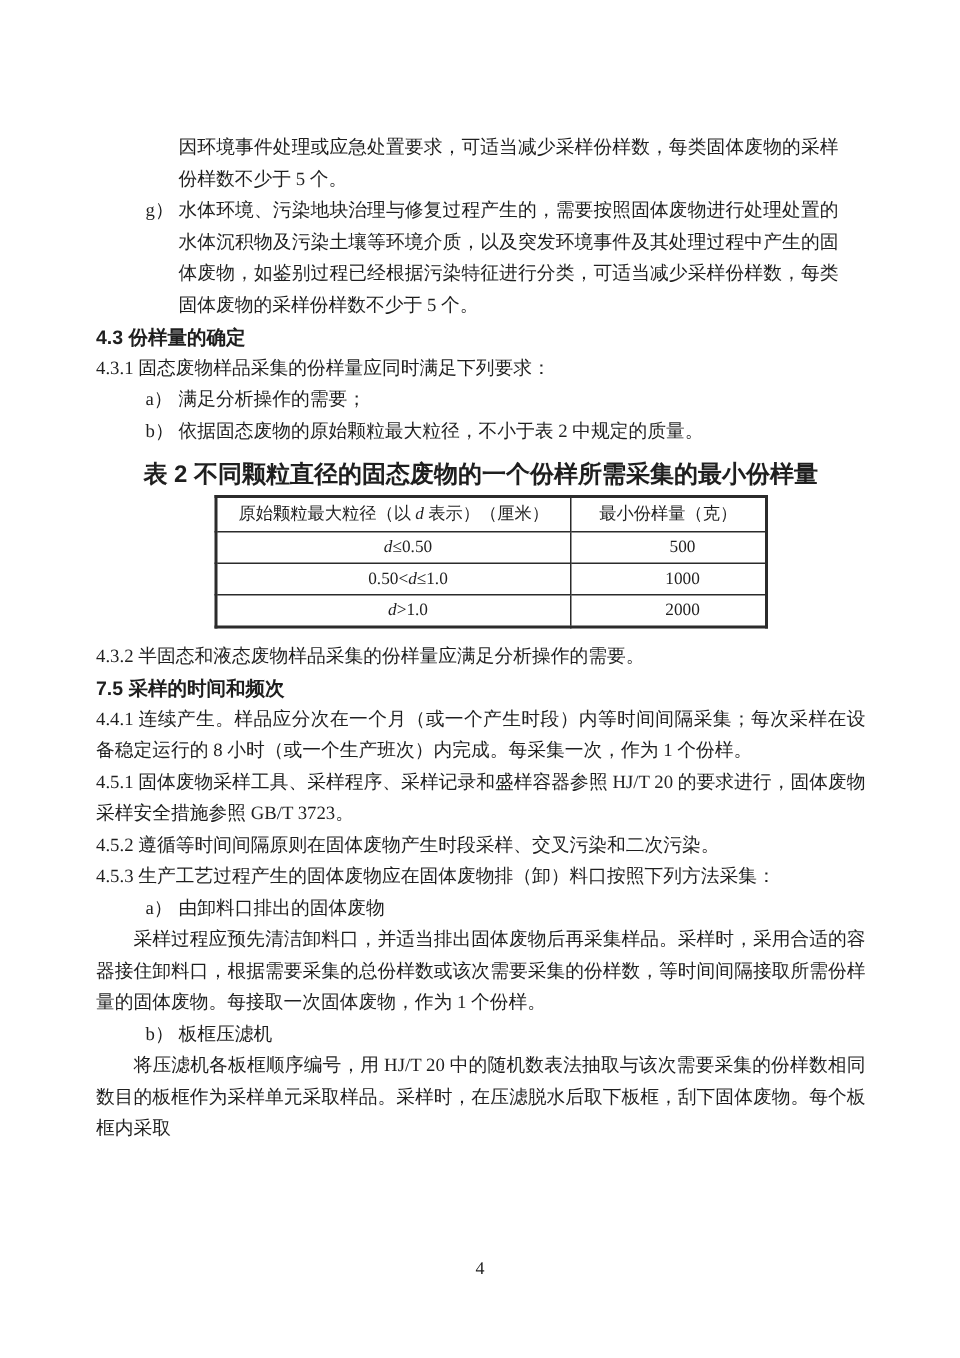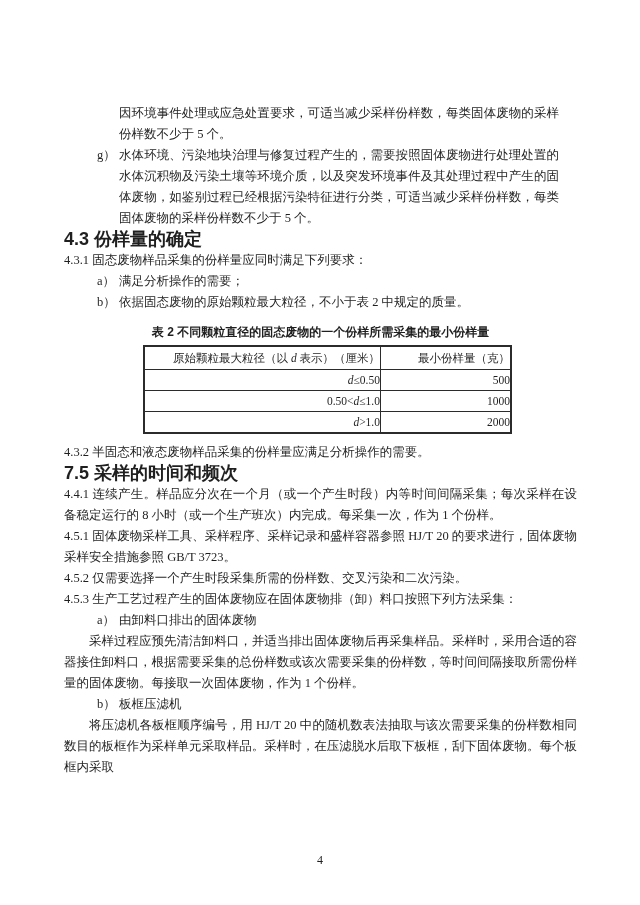--- a/index.html
+++ b/index.html
@@ -3,52 +3,52 @@
 <meta charset="utf-8">
 <style>
   html,body{margin:0;padding:0;}
   body{
     width:640px;height:905px;
     background:#ffffff;
     overflow:hidden;
     font-family:"Liberation Serif","DejaVu Serif",serif;
   }
   .page{
-    position:absolute;left:0;top:15px;width:640px;height:747px;
+    position:absolute;left:0;top:0;width:640px;height:747px;
     background:#ffffff;color:#1f1f1f;
     font-size:12.5px;line-height:21px;
   }
   .body-col{
     position:absolute;left:64px;top:88px;width:513px;
     text-align:justify;
   }
   p{margin:0;}
   .cont{margin-left:55px;padding-right:18px;}
   .li{position:relative;padding-left:55px;padding-right:18px;}
   .li .marker{position:absolute;left:33px;top:0;}
   .h{
     font-family:"Liberation Sans","DejaVu Sans",sans-serif;
-    font-weight:bold;font-size:18px;line-height:21px;margin:0;
+    font-weight:bold;font-size:13px;line-height:21px;margin:0;
     text-align:left;
   }
   .ind{text-indent:25px;}
   .caption{
     margin:10px 0 4px 0;text-align:center;
     font-family:"Liberation Sans","DejaVu Sans",sans-serif;
-    font-weight:bold;font-size:12px;line-height:18px;
+    font-weight:bold;font-size:16px;line-height:18px;
   }
   table.tbl{
     border-collapse:collapse;
     margin:0 0 8px 79px;
     border:2px solid #2b2b2b;
     font-size:11.5px;line-height:14px;
   }
   .tbl th,.tbl td{
     border:1px solid #2b2b2b;
-    text-align:right;vertical-align:middle;
+    text-align:center;vertical-align:middle;
     font-weight:normal;padding:0;
   }
   .tbl th{height:22px;}
   .tbl td{height:20px;padding-left:19px;}
   .col-size{width:235px;}
   .col-mass{width:129px;}
   .mvar{font-style:italic;font-family:"Liberation Serif","DejaVu Serif",serif;}
   .pageno{
     position:absolute;top:838px;left:0;width:640px;
     text-align:center;font-size:12px;line-height:14px;
@@ -101,21 +101,21 @@
           <td><span></span><span class="mvar">d</span><span>&gt;1.0</span></td>
           <td>2000</td>
         </tr>
       </tbody>
     </table>
 
     <p>4.3.2 半固态和液态废物样品采集的份样量应满足分析操作的需要。</p>
     <p class="h">7.5 采样的时间和频次</p>
     <p>4.4.1 连续产生。样品应分次在一个月（或一个产生时段）内等时间间隔采集；每次采样在设备稳定运行的 8 小时（或一个生产班次）内完成。每采集一次，作为 1 个份样。</p>
     <p>4.5.1 固体废物采样工具、采样程序、采样记录和盛样容器参照 HJ/T 20 的要求进行，固体废物采样安全措施参照 GB/T 3723。</p>
-    <p>4.5.2 仅需要选择一个产生时段采集所需的份样数、交叉污染和二次污染。</p>
+    <p>4.5.2 遵循等时间间隔原则在固体废物产生时段采样、交叉污染和二次污染。</p>
     <p>4.5.3 生产工艺过程产生的固体废物应在固体废物排（卸）料口按照下列方法采集：</p>
 
     <div class="li">
       <span class="marker">a）</span>
       <span>由卸料口排出的固体废物</span>
     </div>
 
     <p class="ind">采样过程应预先清洁卸料口，并适当排出固体废物后再采集样品。采样时，采用合适的容器接住卸料口，根据需要采集的总份样数或该次需要采集的份样数，等时间间隔接取所需份样量的固体废物。每接取一次固体废物，作为 1 个份样。</p>
 
     <div class="li">

